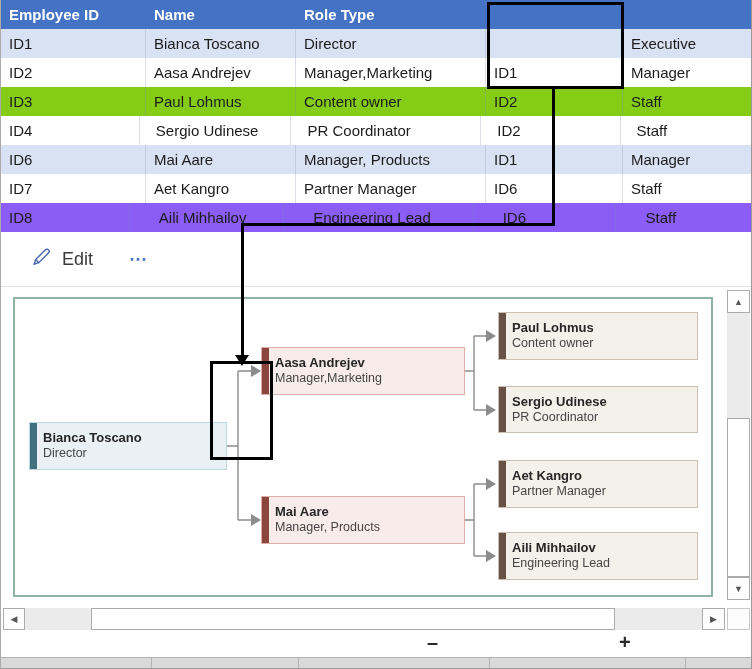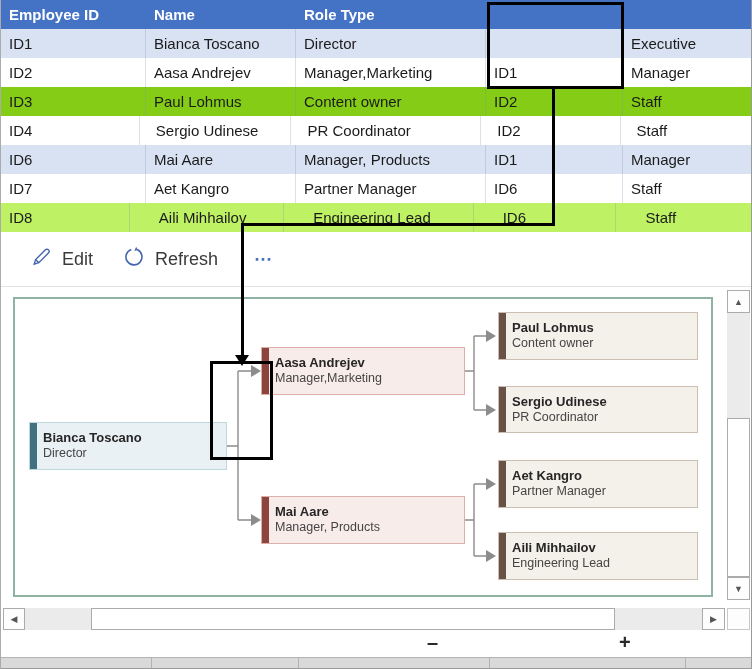--- a/index.html
+++ b/index.html
@@ -104,47 +104,38 @@
           <div class="t-cell c3">ID1</div>
           <div class="t-cell c4">Manager</div>
         </div>
         <div class="t-row t-data" style="background: rgb(255, 255, 255);">
           <div class="t-cell c0">ID7</div>
           <div class="t-cell c1">Aet Kangro</div>
           <div class="t-cell c2">Partner Manager</div>
           <div class="t-cell c3">ID6</div>
           <div class="t-cell c4">Staff</div>
         </div>
-        <div class="t-row t-data" style="background: #bef264; gap: 21px;">
+        <div class="t-row t-data" style="background: #8b5cf6; gap: 21px;">
           <div class="t-cell c0">ID8</div>
           <div class="t-cell c1">Aili Mihhailov</div>
           <div class="t-cell c2">Engineering Lead</div>
           <div class="t-cell c3">ID6</div>
           <div class="t-cell c4">Staff</div>
         </div>
       </div>
   </div>
 
   <div class="toolbar">
     <div class="tb-btn">
       <span>
         <svg width="21" height="21" viewBox="0 0 21 21">
           <path d="M3.2 18.2 L4.6 13.6 L14.2 4.0 C15.2 3.0 16.8 3.0 17.6 3.9 C18.4 4.8 18.3 6.2 17.4 7.1 L7.8 16.7 Z M4.6 13.6 L7.8 16.7" fill="none" stroke="#4566ae" stroke-width="1.4"></path>
         </svg>
       </span>
       <span>Edit</span>
-    </div>
-    <div class="tb-btn">
-      <span>
-        <svg width="22" height="22" viewBox="0 0 22 22">
-          <path d="M8.2 3.4 A 8 8 0 1 0 14.2 3.6" fill="none" stroke="#4566ae" stroke-width="1.6"></path>
-          <path d="M13.2 0.8 L14.6 3.9 L11.3 4.9 Z" fill="#4566ae"></path>
-        </svg>
-      </span>
-      <span>Refresh</span>
     </div>
     <div class="tb-more">⋯</div>
   </div>
 
   <div class="canvas">
     <svg width="696" height="296" viewBox="0 0 696 296" style="position:absolute;left:0;top:0;">
       <g stroke="#8c8c8c" stroke-width="1.4" fill="none">
         <path d="M210 147 H223 M223 72 V221 M223 72 H236 M223 221 H236"></path>
         <path d="M450 72 H459 M459 37 V111 M459 37 H471 M459 111 H471"></path>
         <path d="M450 221 H459 M459 185 V257 M459 185 H471 M459 257 H471"></path>

